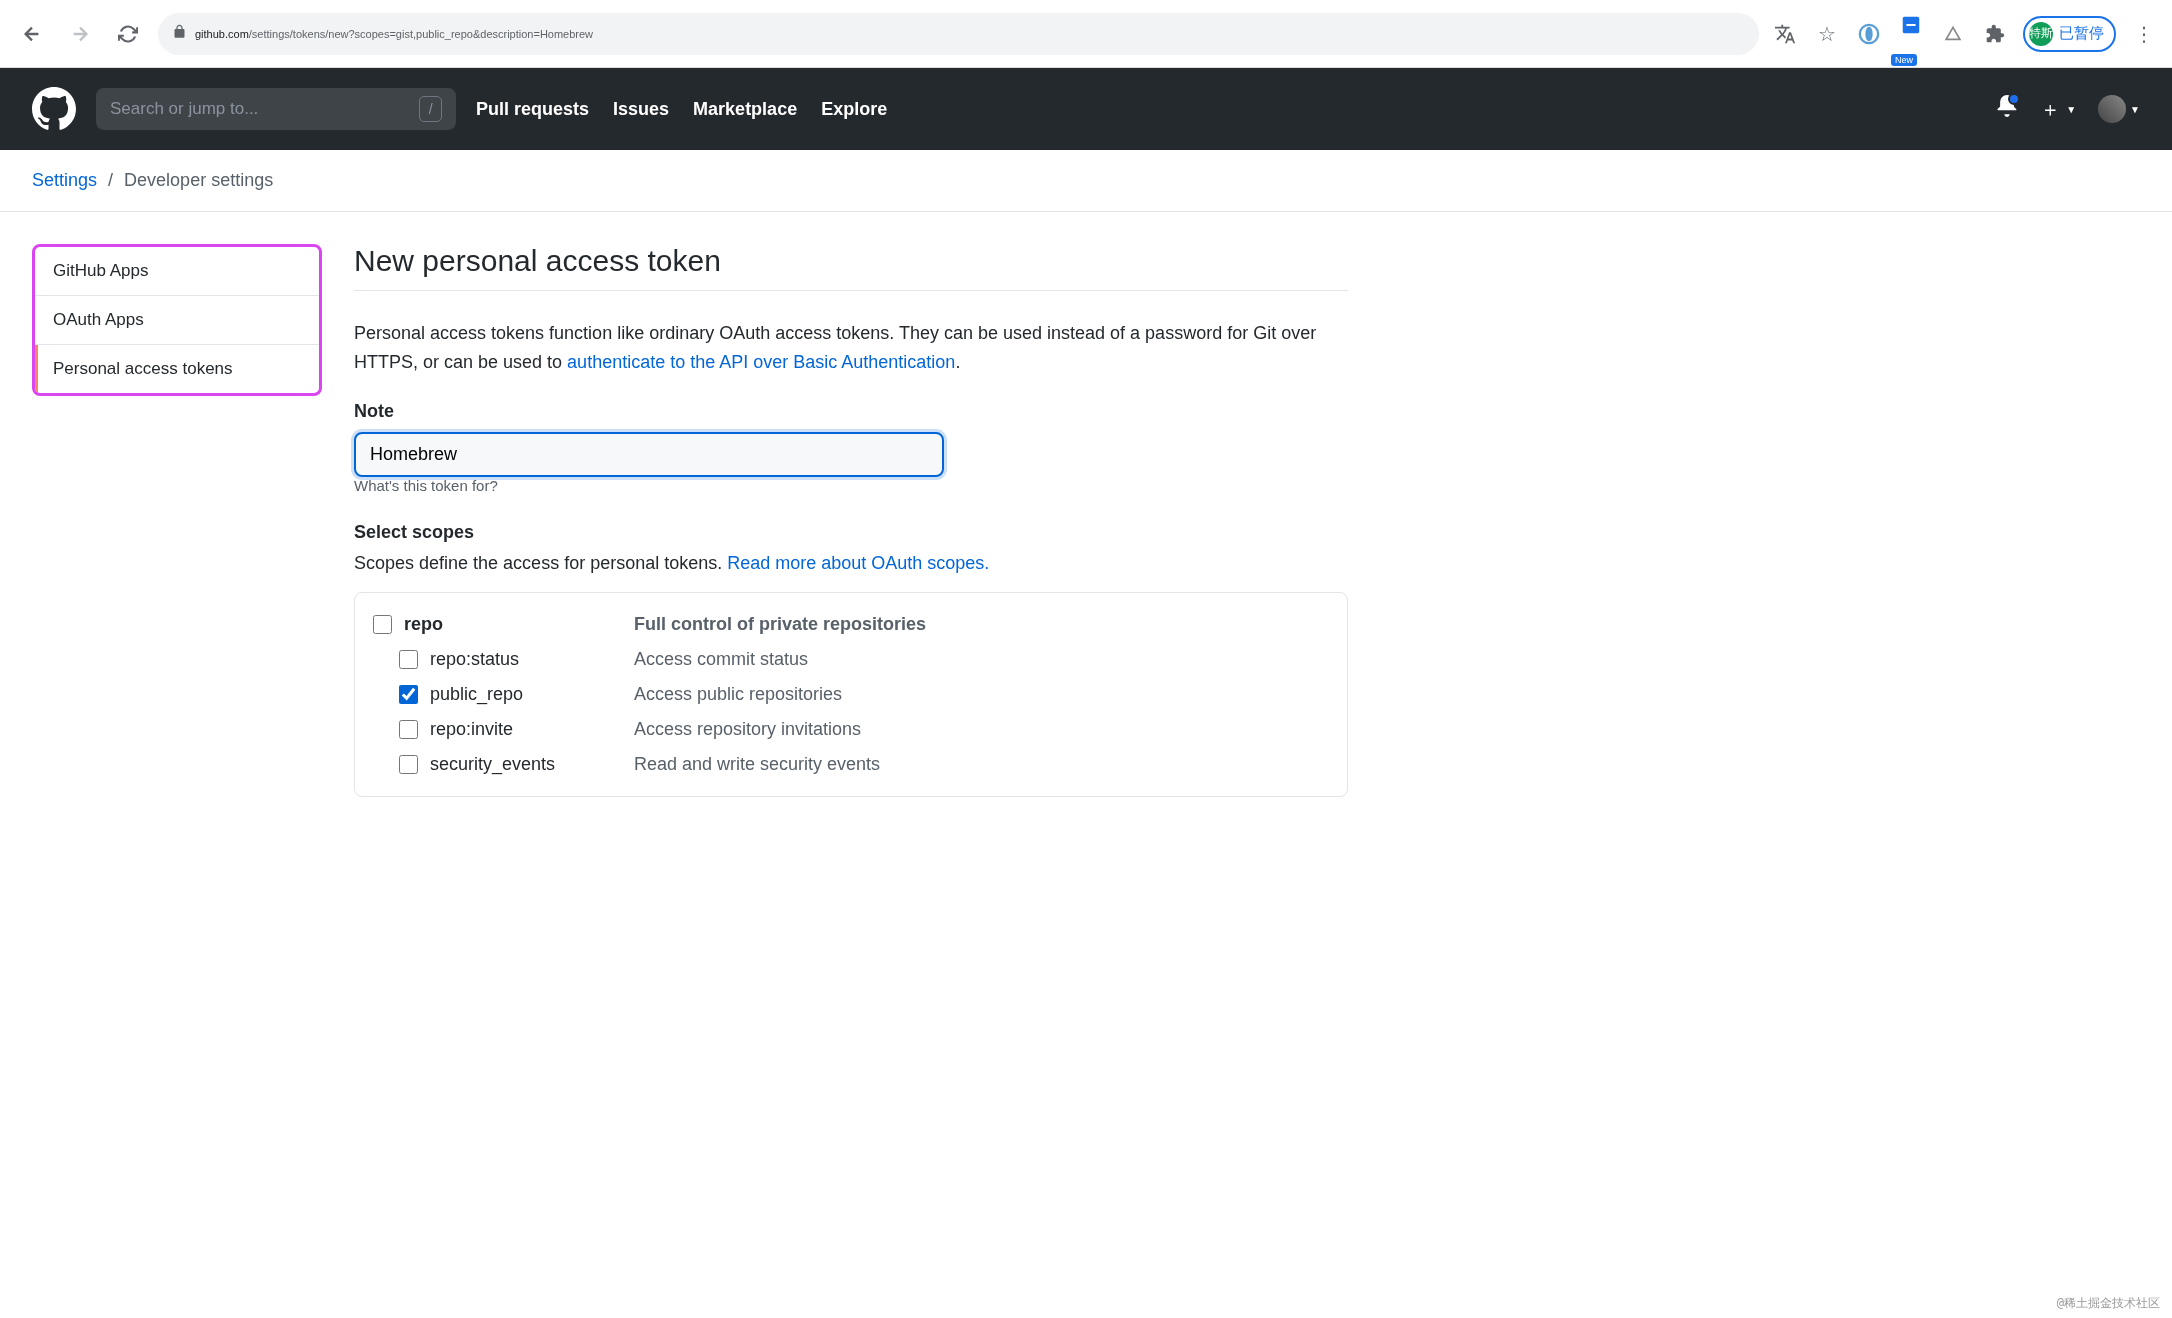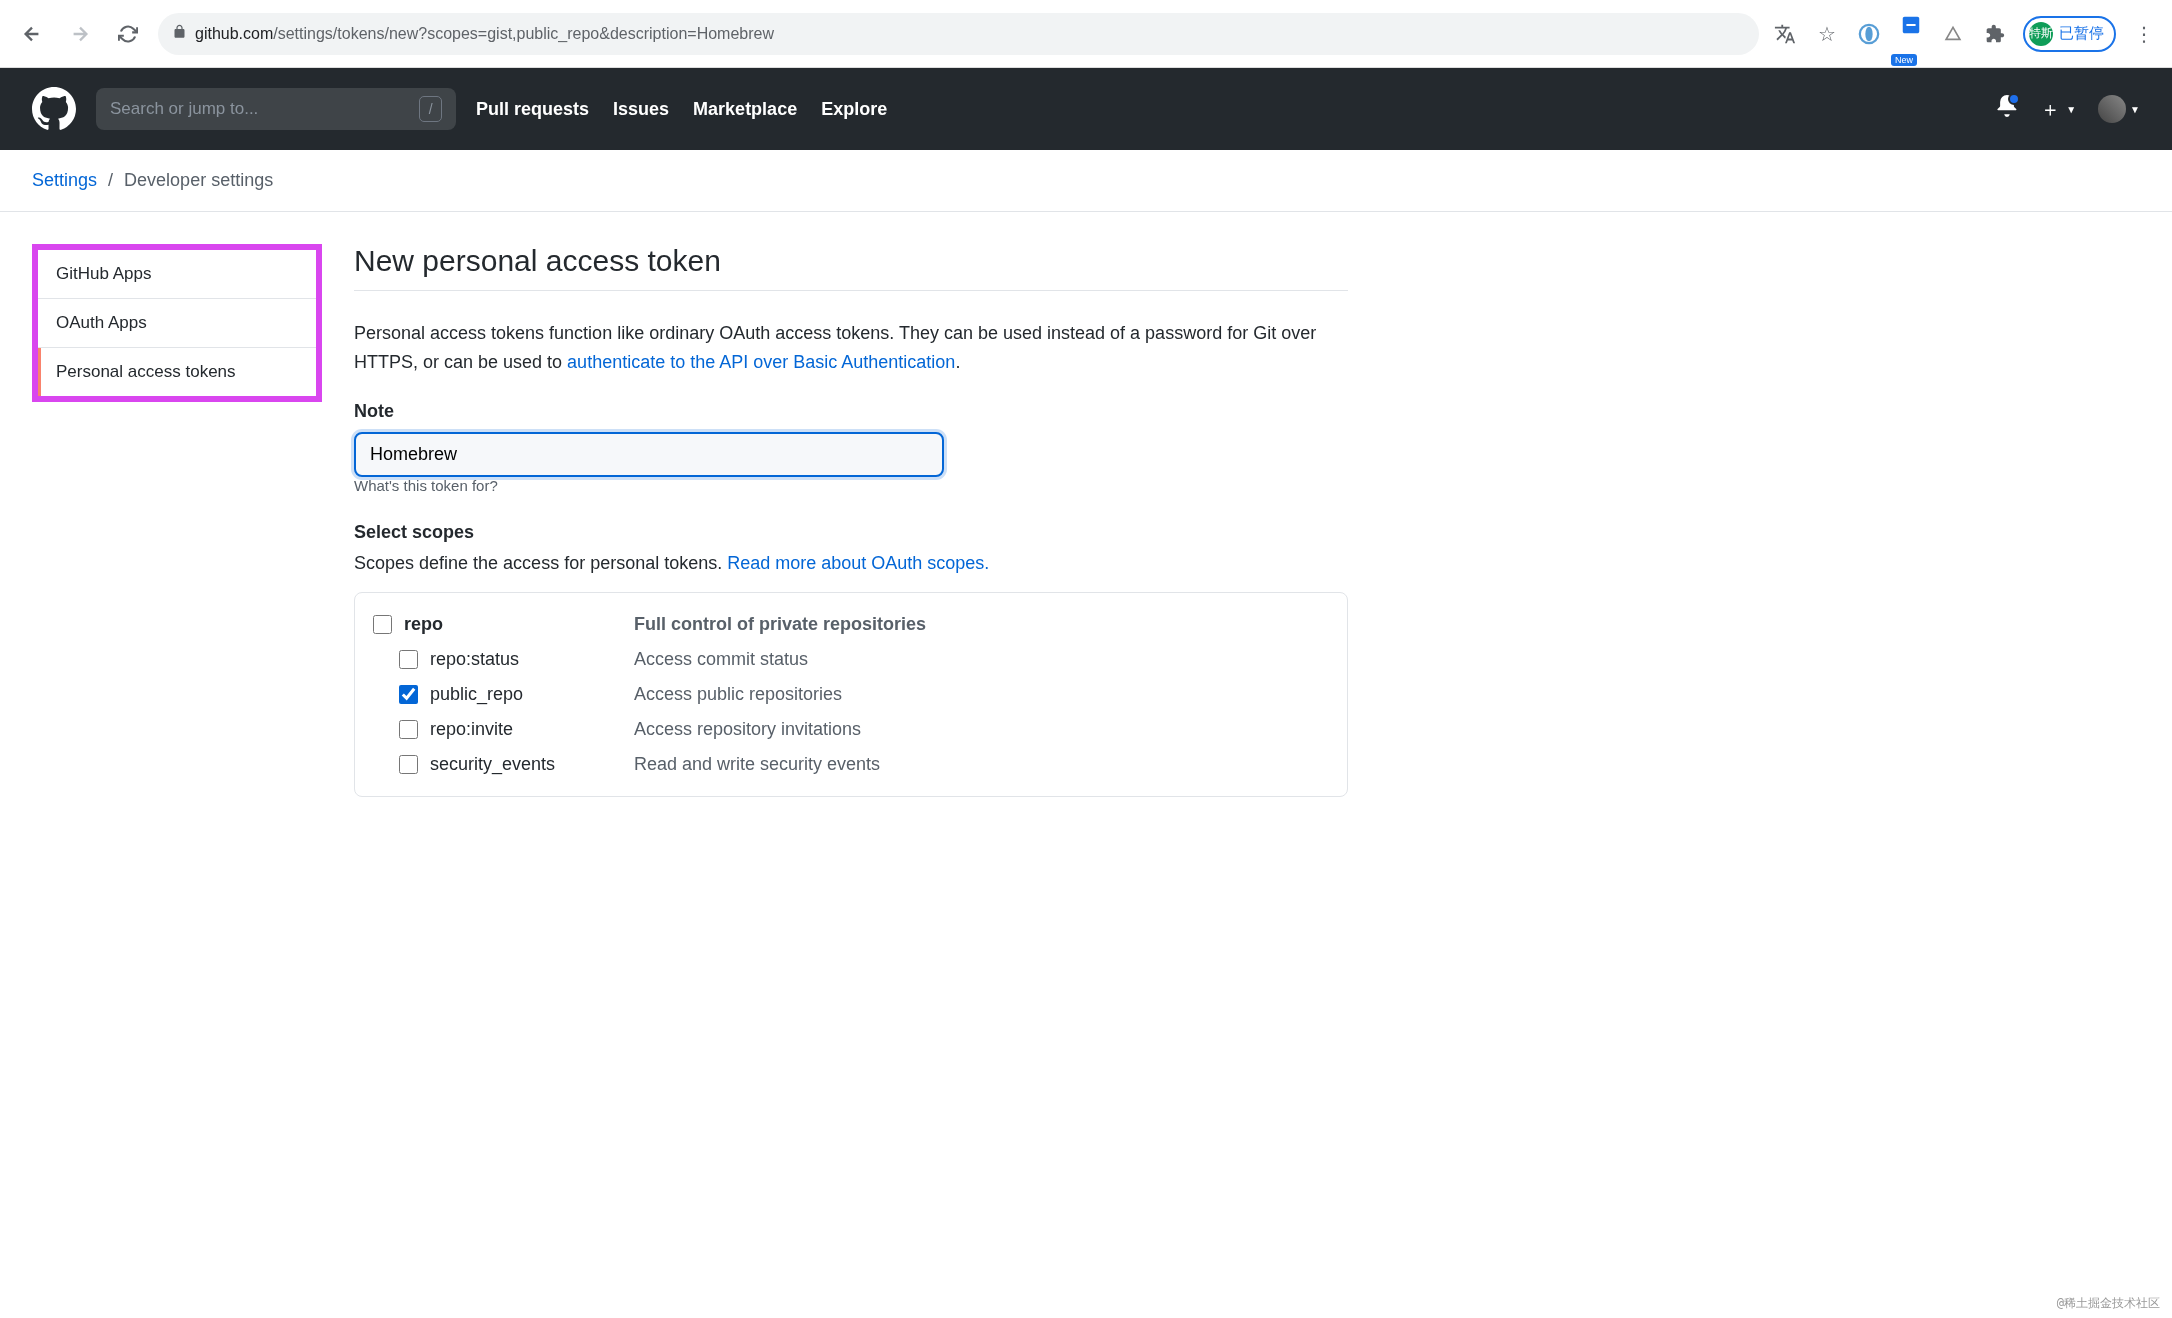--- a/index.html
+++ b/index.html
@@ -4,21 +4,21 @@
   <style>
     * { margin: 0; padding: 0; box-sizing: border-box; }
     body { font-family: -apple-system, BlinkMacSystemFont, "Segoe UI", Helvetica, Arial, sans-serif; background: #fff; color: #24292e; }
     
     
     .browser-chrome { background: #fff; height: 68px; display: flex; align-items: center; padding: 0 14px; border-bottom: 1px solid #ddd; gap: 12px; }
     .nav-btn { background: none; border: none; width: 36px; height: 36px; display: flex; align-items: center; justify-content: center; cursor: pointer; border-radius: 50%; font-size: 24px; color: #5f6368; }
     .nav-btn.disabled { color: #bdc1c6; }
     .addr-bar { flex: 1; background: #f1f3f4; border-radius: 22px; height: 42px; display: flex; align-items: center; padding: 0 14px; gap: 8px; }
     .lock-icon { color: #5f6368; font-size: 16px; }
-    .url { font-size: 16px; color: #5f6368; text-align: right; }
+    .url { font-size: 11px; color: #5f6368; text-align: right; }
     .url .host { color: #202124; }
     .chrome-icons { display: flex; align-items: center; gap: 14px; }
     .chrome-icon { width: 28px; height: 28px; display: flex; align-items: center; justify-content: center; color: #5f6368; font-size: 20px; }
     .new-badge { background: #1a73e8; color: #fff; font-size: 9px; padding: 1px 4px; border-radius: 3px; position: relative; top: 10px; left: -6px; }
     .profile-badge { border: 2px solid #1a73e8; border-radius: 20px; padding: 4px 10px 4px 4px; display: flex; align-items: center; gap: 6px; }
     .profile-avatar { width: 24px; height: 24px; border-radius: 50%; background: #0f9d58; color: #fff; font-size: 12px; display: flex; align-items: center; justify-content: center; }
     .profile-text { color: #1a73e8; font-size: 15px; }
     
     
     .gh-header { background: #24292e; height: 82px; display: flex; align-items: center; padding: 0 32px; gap: 20px; }
@@ -41,21 +41,21 @@
     .breadcrumb { padding: 20px 32px; border-bottom: 1px solid #e1e4e8; font-size: 18px; }
     .breadcrumb a { color: #0366d6; text-decoration: none; }
     .breadcrumb .sep { color: #586069; margin: 0 6px; }
     .breadcrumb .current { color: #586069; }
     
     
     .container { display: flex; padding: 32px; gap: 32px; max-width: 1380px; }
     
     
     .sidebar { width: 290px; flex-shrink: 0; }
-    .sidebar-menu { border: 6px solid #d946ef; border-radius: 0; overflow: hidden; }
+    .sidebar-menu { border: 3px solid #d946ef; border-radius: 8px; overflow: hidden; }
     .sidebar-item { padding: 14px 18px; font-size: 17px; border-bottom: 1px solid #e1e4e8; cursor: pointer; }
     .sidebar-item:last-child { border-bottom: none; }
     .sidebar-item.active { border-left: 3px solid #f9826c; font-weight: 400; padding-left: 15px; }
     
     
     .main { flex: 1; }
     .page-title { font-size: 30px; font-weight: 400; padding-bottom: 12px; border-bottom: 1px solid #e1e4e8; margin-bottom: 28px; }
     .intro { font-size: 18px; line-height: 1.6; margin-bottom: 24px; color: #24292e; }
     .intro a { color: #0366d6; text-decoration: none; }
     

